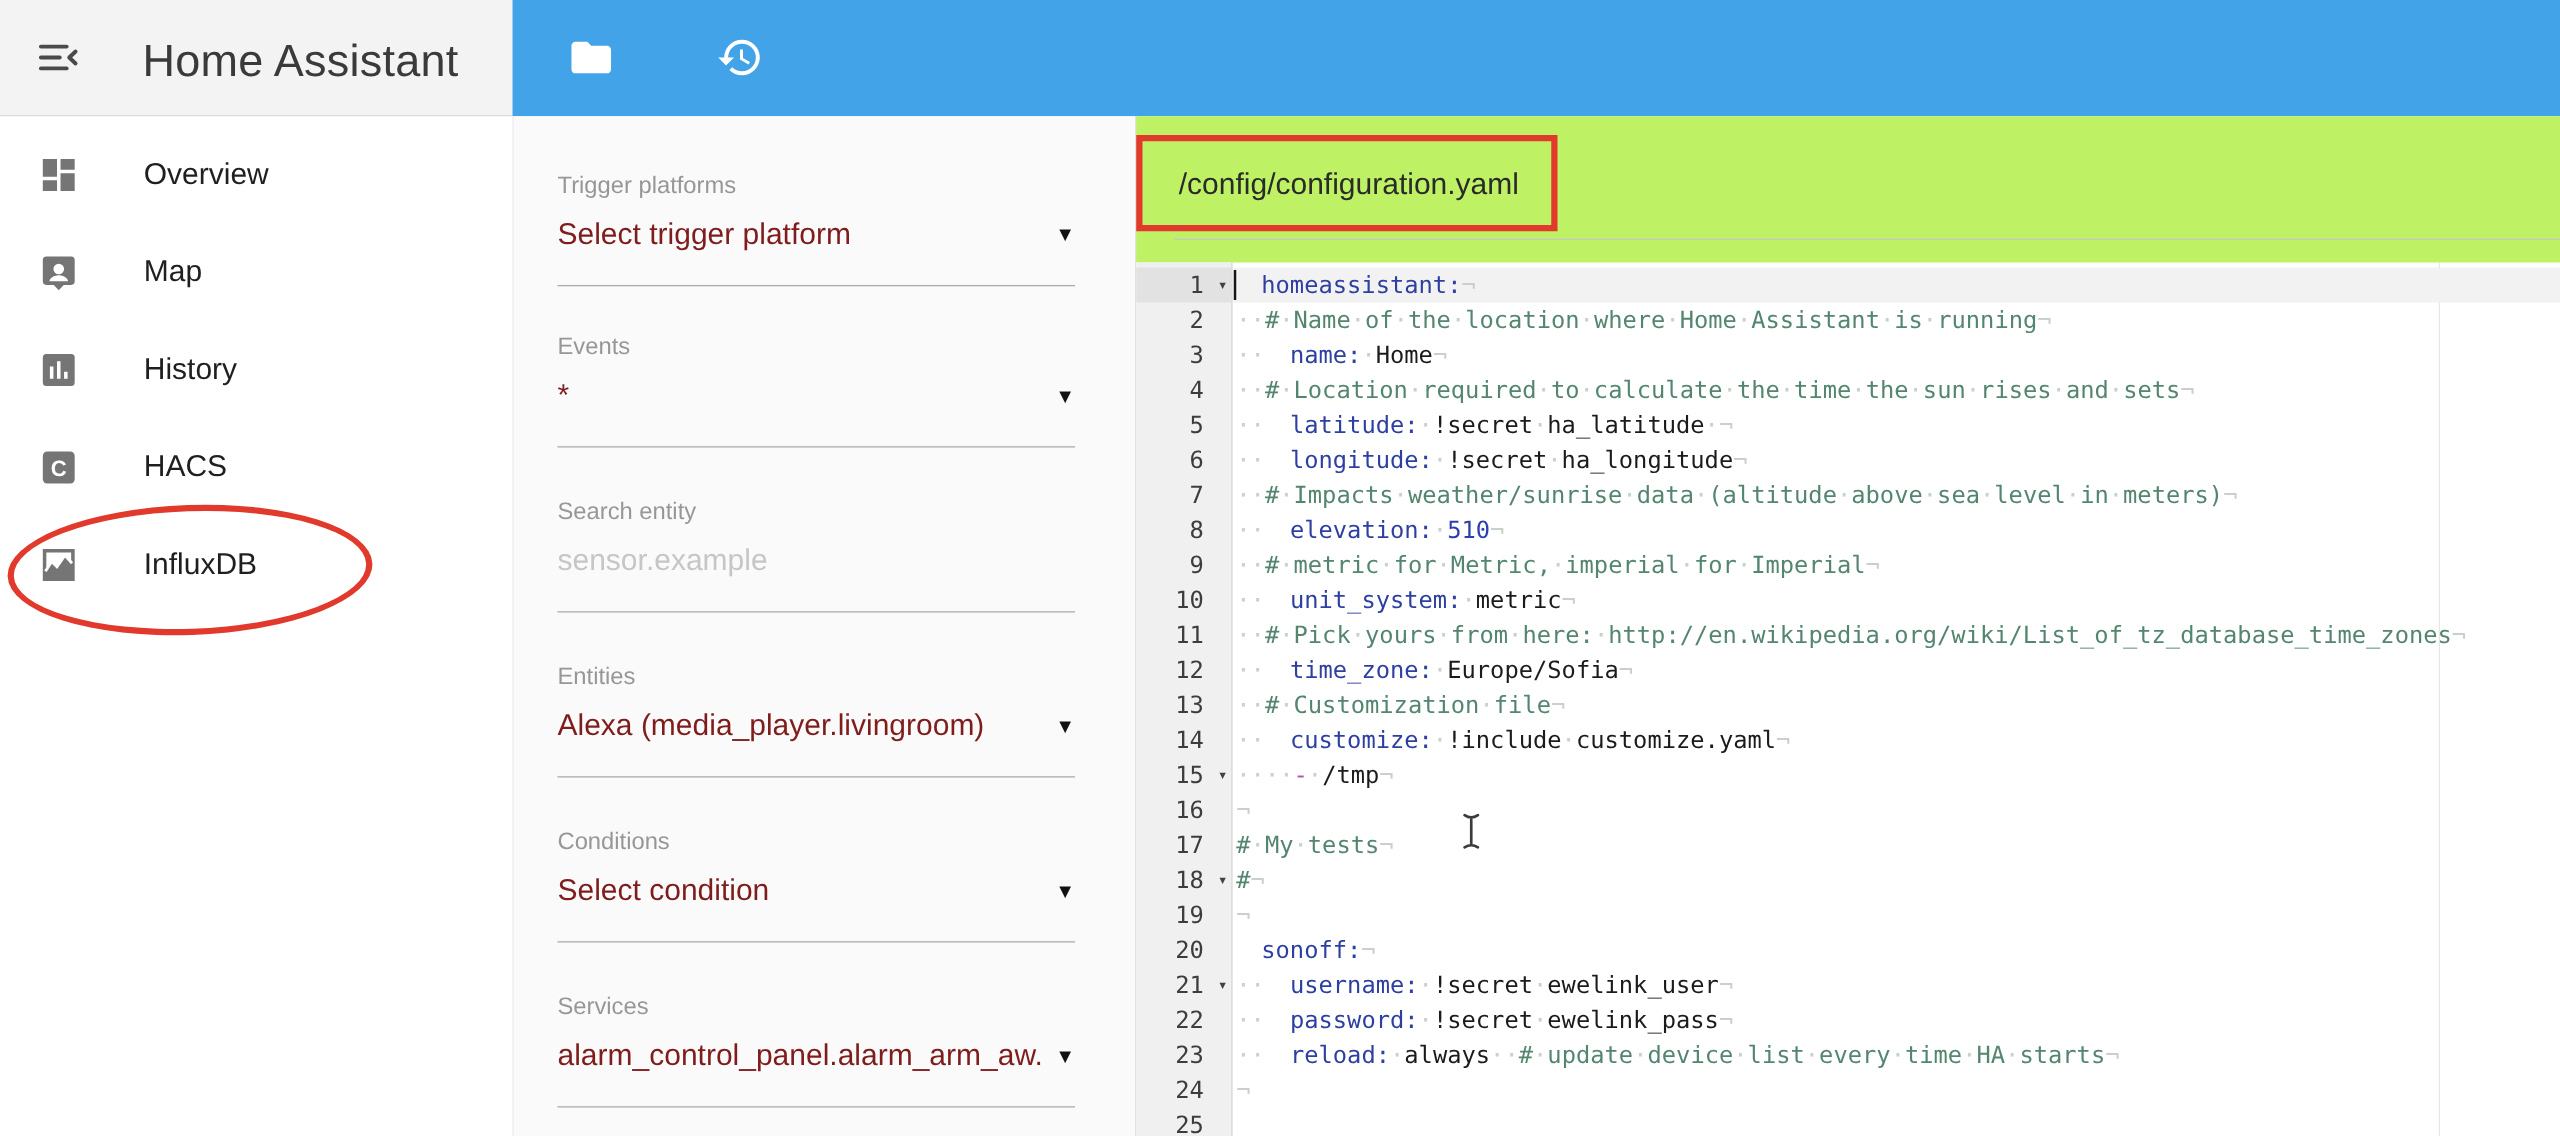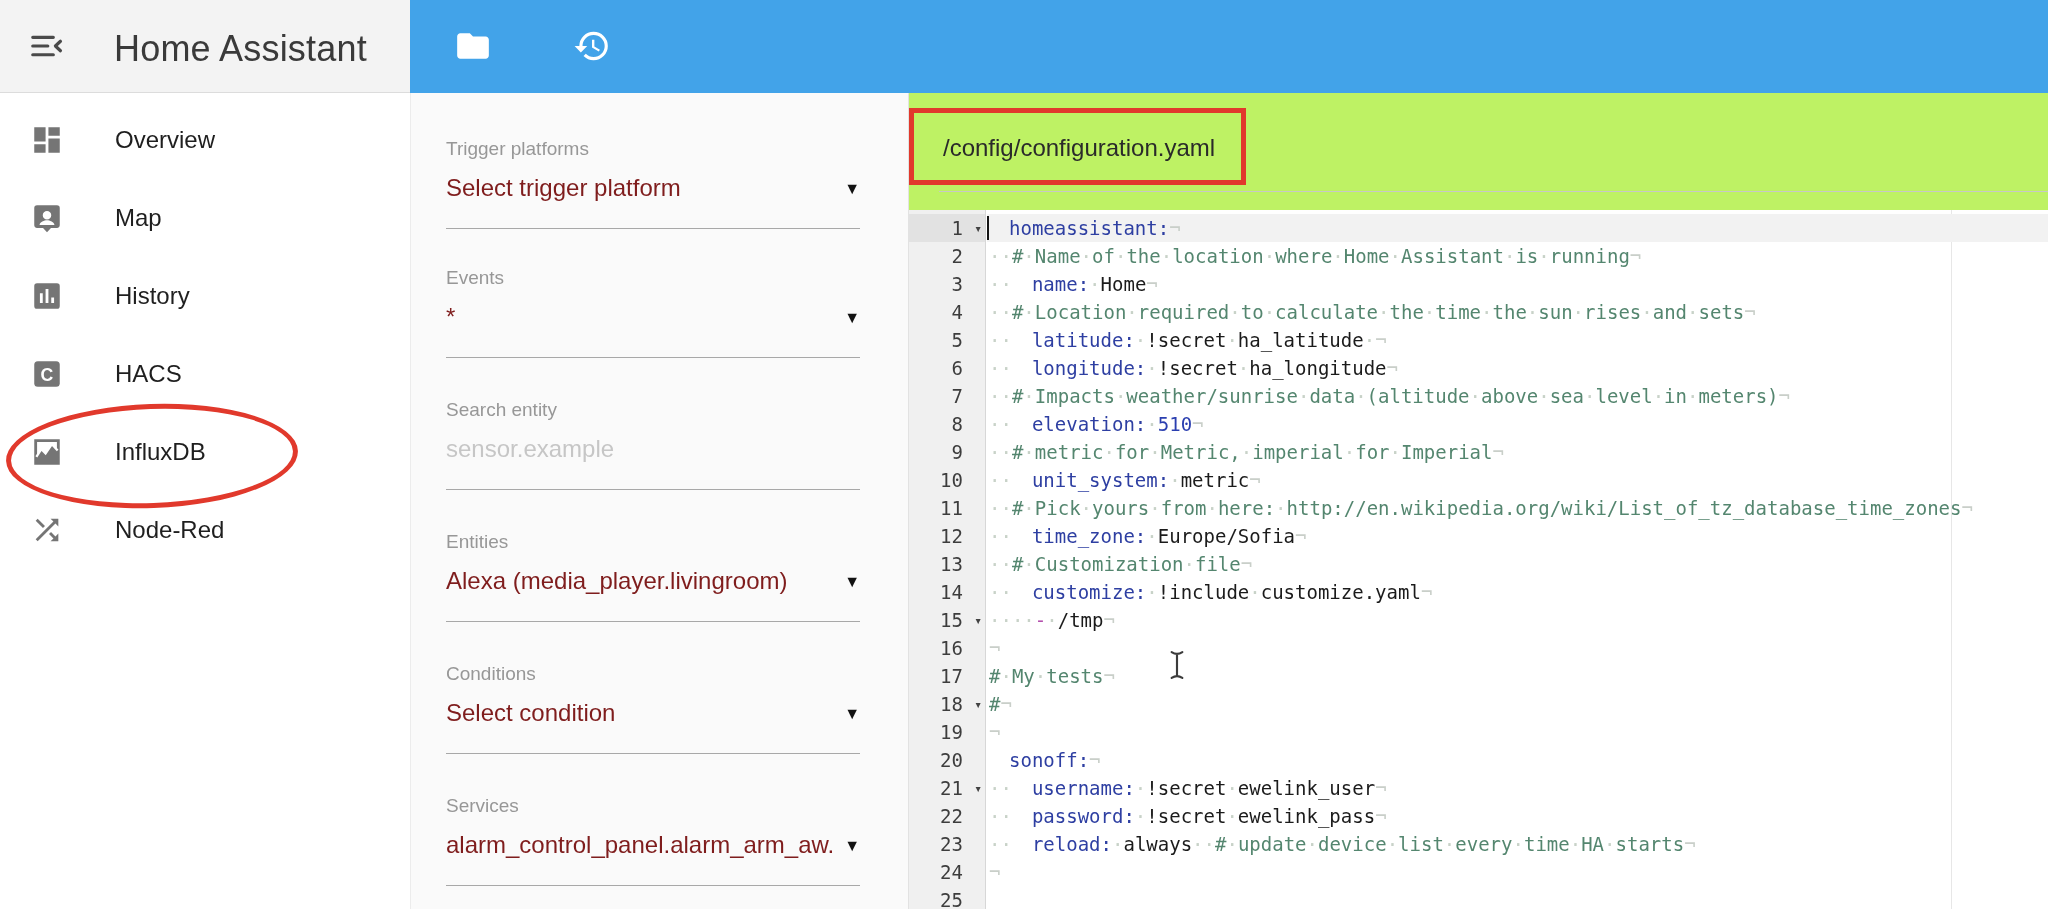--- a/index.html
+++ b/index.html
@@ -115,28 +115,20 @@
         </div>
         <div class="nav-item">
           <span class="nav-icon">
             <svg viewBox="0 0 24 24">
               <path fill="none" stroke="#757575" stroke-width="2" d="M4 4h16v16H4z"></path>
               <path fill="#757575" d="M4 20v-4l4-6 3 3 4.5-6.5L20 11v9z"></path>
               <path d="M4.5 15.5l3.5-5.5 3 3 4.5-6.5 4 4.5" stroke="#fff" stroke-width="1.6" fill="none"></path>
             </svg>
           </span>
           <span class="nav-label">InfluxDB</span>
-        </div>
-        <div class="nav-item">
-          <span class="nav-icon">
-            <svg viewBox="0 0 24 24">
-              <path fill="#757575" d="M14.83 13.41l-1.41 1.41 3.13 3.13L14.5 20H20v-5.5l-2.04 2.04-3.13-3.13M14.5 4l2.04 2.04L4 18.59 5.41 20 17.96 7.46 20 9.5V4M10.59 9.17L5.41 4 4 5.41l5.17 5.17 1.42-1.41z"></path>
-            </svg>
-          </span>
-          <span class="nav-label">Node-Red</span>
         </div>
       </div>
     <div class="annot-ellipse"></div>
   </div>
 
   <div class="appbar">
     <span class="bar-icon" style="left:44px">
       <svg viewBox="0 0 24 24">
           <path fill="#fff" d="M10 4H4C2.9 4 2 4.9 2 6v12c0 1.1.9 2 2 2h16c1.1 0 2-.9 2-2V8c0-1.1-.9-2-2-2h-8l-2-2z"></path>
         </svg>

